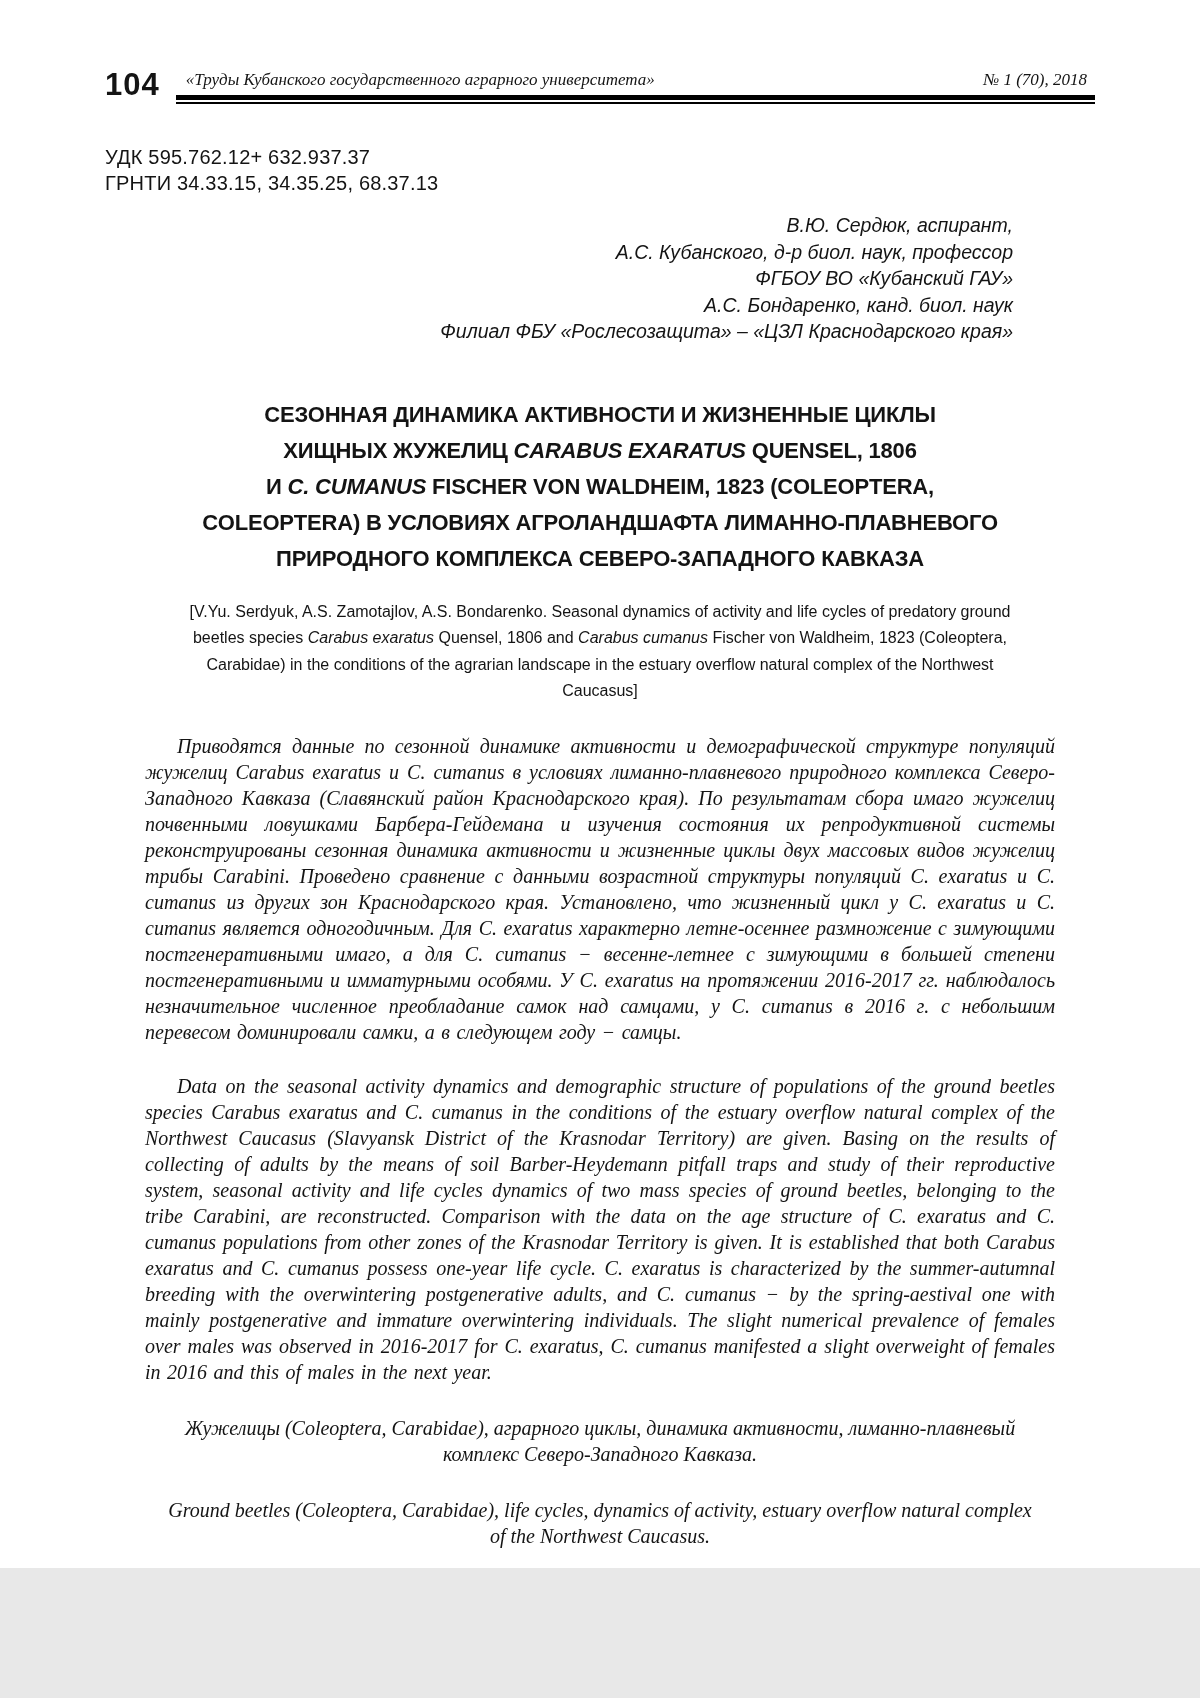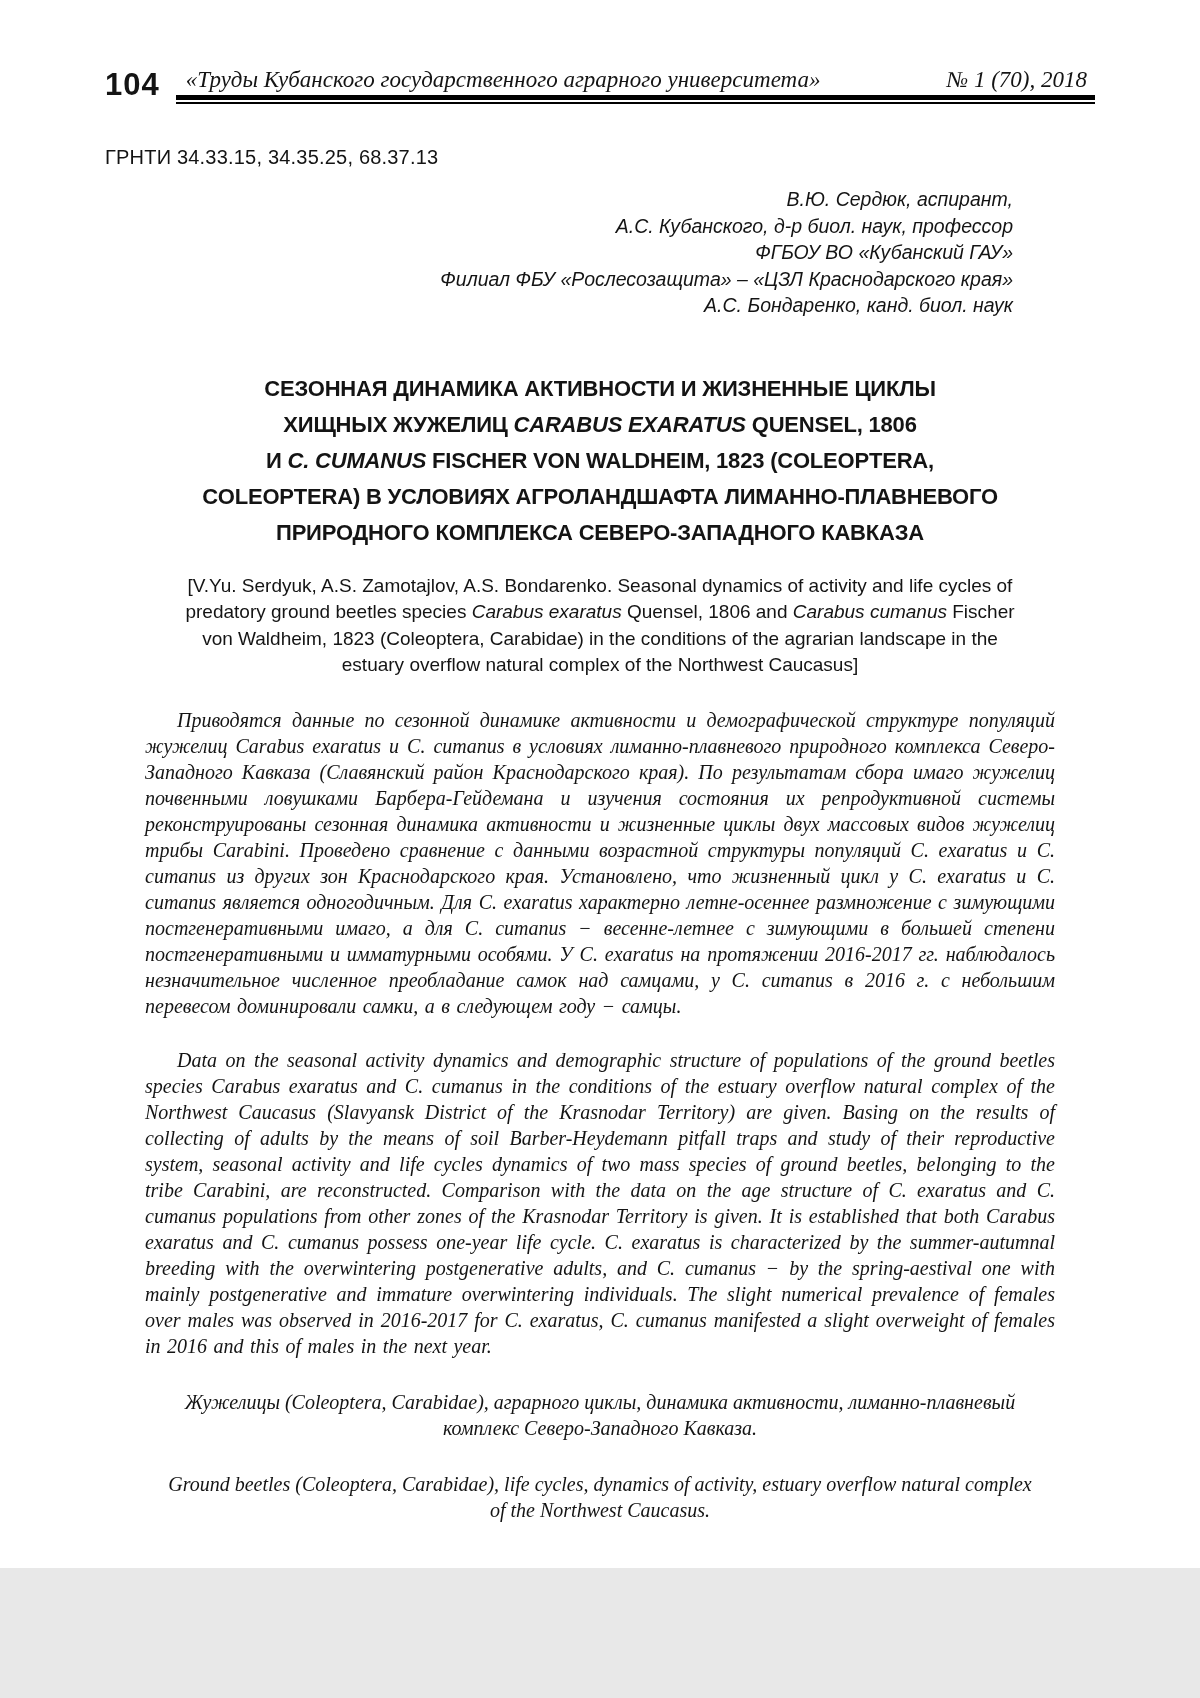--- a/index.html
+++ b/index.html
@@ -18,21 +18,21 @@
   
   .header-row { display:flex; align-items:flex-start; }
   .page-num {
     font-family:"Liberation Sans", sans-serif;
     font-weight:700; font-size:31px; line-height:30px;
     letter-spacing:1px; padding-right:16px; padding-top:4px;
   }
   .header-right { flex:1; }
   .header-line {
     display:flex; justify-content:space-between; align-items:flex-start;
-    font-style:italic; font-size:23px; line-height:28px;
+    font-style:italic; font-size:17px; line-height:28px;
     padding:0 8px 1px 10px;
   }
   .double-rule {
     height:2px;
     border-top:5px solid #000;
     border-bottom:2px solid #000;
   }
 
   
   .codes {
@@ -62,21 +62,21 @@
     letter-spacing:-0.2px;
   }
   .it { font-style:italic; }
 
   
   .title-en {
     margin:22px auto 0 auto;
     width:846px;
     text-align:center;
     font-family:"Liberation Sans", sans-serif;
-    font-size:19px; line-height:26.5px;
+    font-size:16px; line-height:26.5px;
   }
 
   
   .abstract {
     margin:28px auto 0 auto;
     width:910px;
     text-align:justify;
     font-style:italic;
     font-size:20px; line-height:26px;
     text-indent:32px;
@@ -102,29 +102,30 @@
     <div class="header-right">
       <div class="header-line">
         <span>«Труды Кубанского государственного аграрного университета»</span>
         <span>№ 1 (70), 2018</span>
       </div>
       <div class="double-rule"></div>
     </div>
   </header>
 
   <div class="codes">
+    <div>УДК 595.762.12+ 632.937.37</div>
     <div>ГРНТИ 34.33.15, 34.35.25, 68.37.13</div>
   </div>
 
   <div class="authors">
       <div><span>В.Ю. Сердюк, аспирант,</span></div>
       <div><span>А.С. Кубанского, д-р биол. наук, профессор</span></div>
       <div><span>ФГБОУ ВО «Кубанский ГАУ»</span></div>
+      <div><span>А.С. Бондаренко, канд. биол. наук</span></div>
       <div><span>Филиал ФБУ «Рослесозащита» – «ЦЗЛ Краснодарского края»</span></div>
-      <div><span>А.С. Бондаренко, канд. биол. наук</span></div>
     </div>
 
   <h1 class="title">
       <div><span>СЕЗОННАЯ ДИНАМИКА АКТИВНОСТИ И ЖИЗНЕННЫЕ ЦИКЛЫ</span></div>
       <div><span>ХИЩНЫХ ЖУЖЕЛИЦ </span><span class="it">CARABUS EXARATUS</span><span> QUENSEL, 1806</span></div>
       <div><span>И </span><span class="it">C. CUMANUS</span><span> FISCHER VON WALDHEIM, 1823 (COLEOPTERA,</span></div>
       <div><span>COLEOPTERA) В УСЛОВИЯХ АГРОЛАНДШАФТА ЛИМАННО-ПЛАВНЕВОГО</span></div>
       <div><span>ПРИРОДНОГО КОМПЛЕКСА СЕВЕРО-ЗАПАДНОГО КАВКАЗА</span></div>
     </h1>
 

